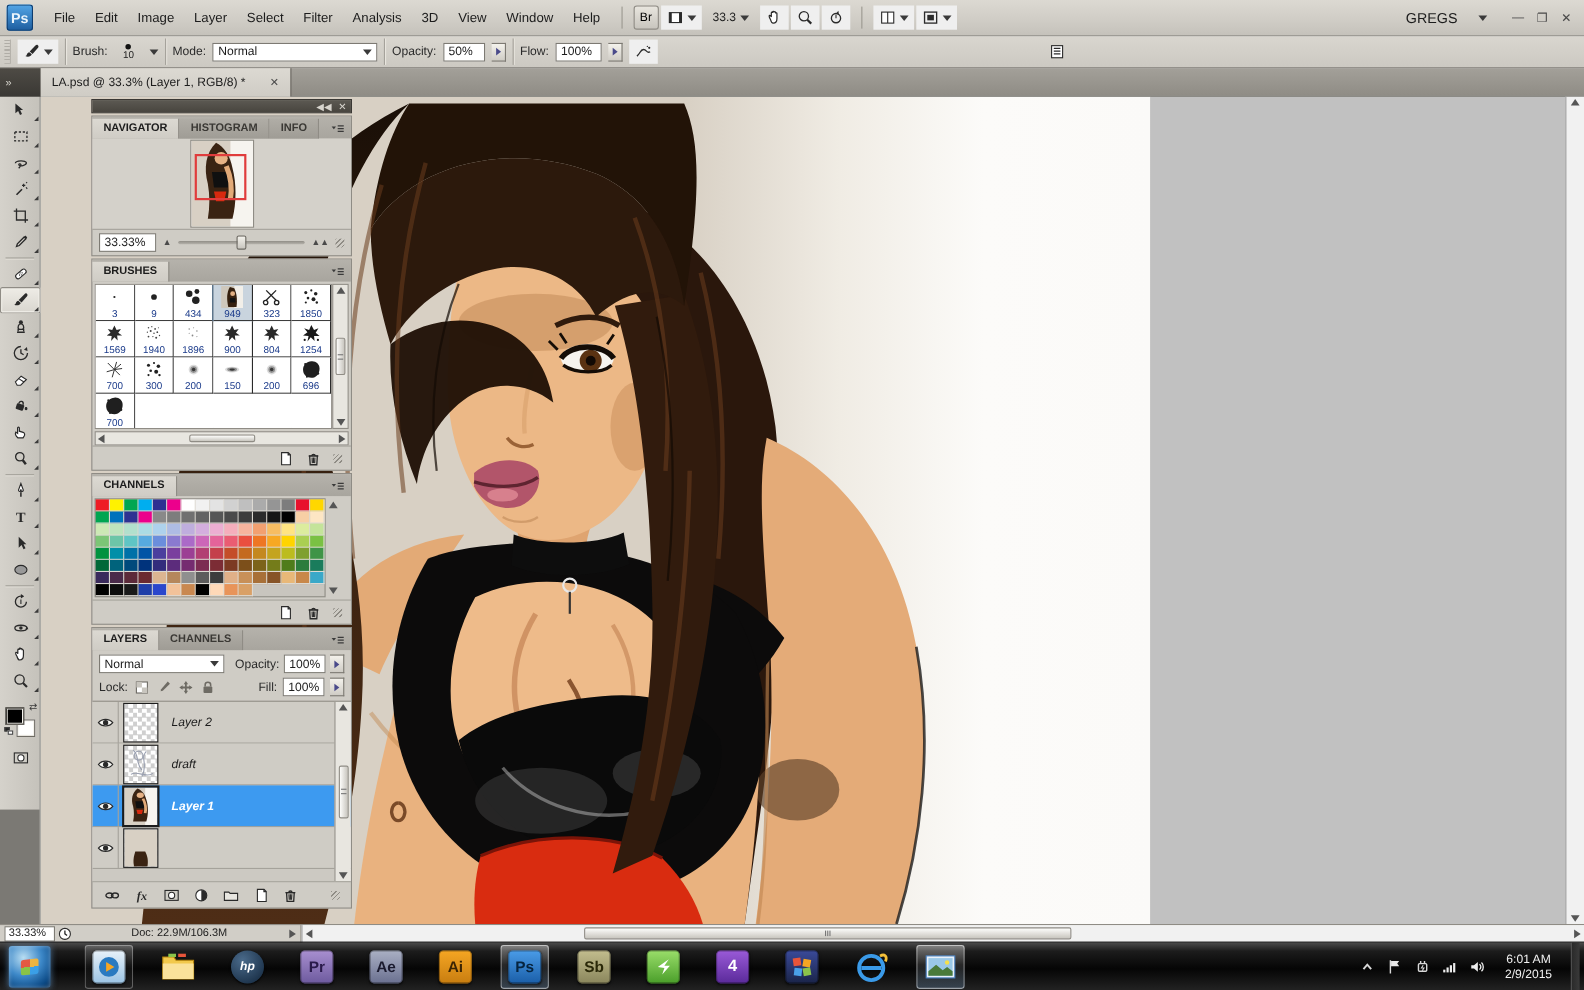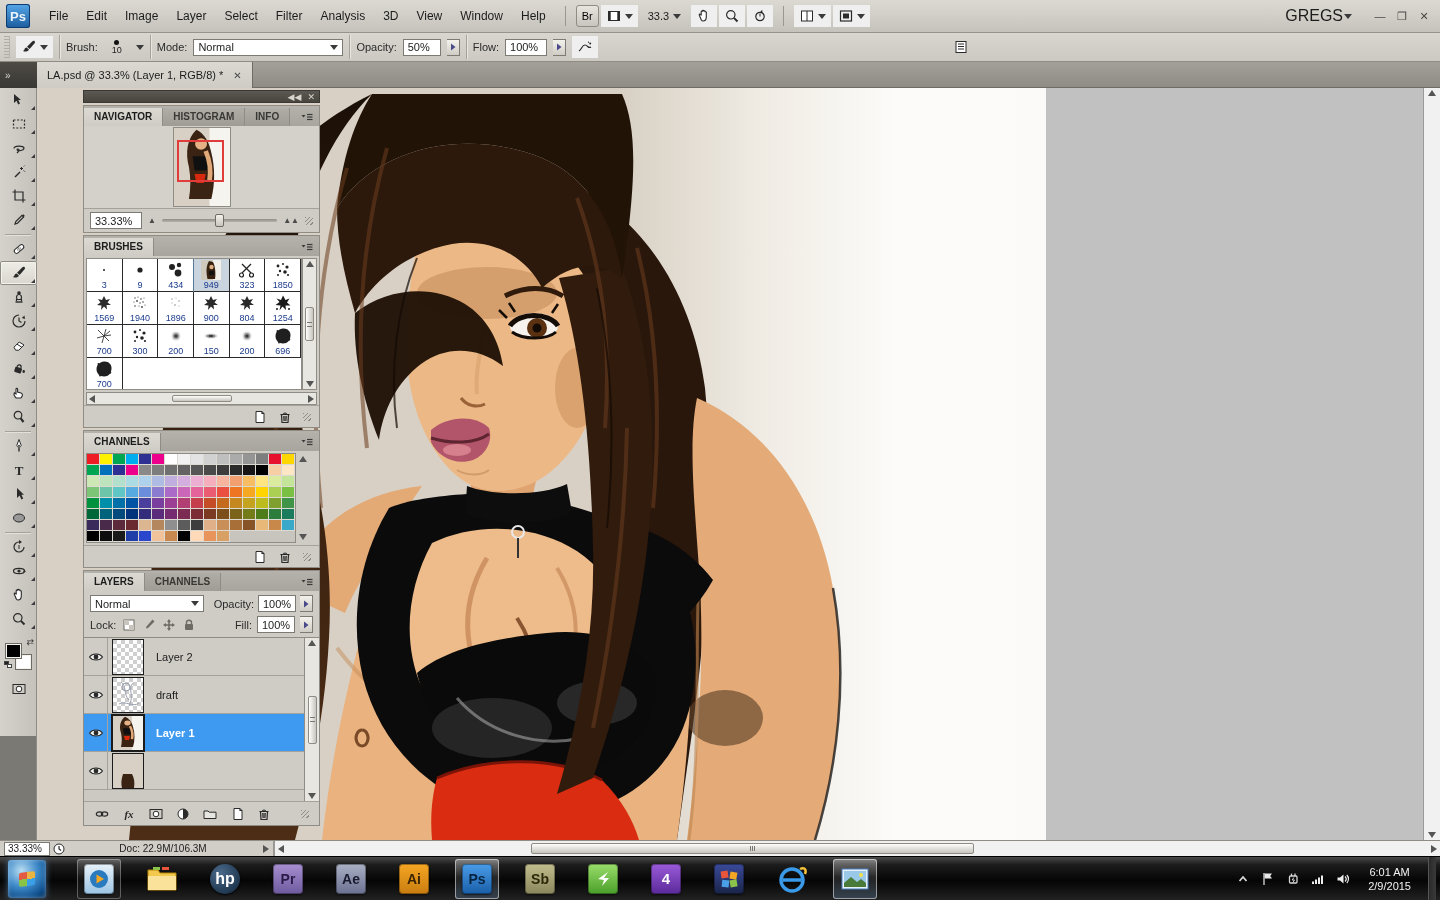--- a/index.html
+++ b/index.html
@@ -16,21 +16,21 @@
     display:flex; align-items:center; justify-content:center; box-shadow:inset 0 0 0 1px #0e3c6e; }
   .menus { list-style:none; display:flex; }
   .menus li { padding:8px 9px; cursor:default; }
   .appbar-sep { width:1px; height:20px; background:#9a978f; margin:0 8px; }
   .chrome-btn { display:flex; align-items:center; gap:3px; padding:2px 5px; border:1px solid #8f8c85;
     border-radius:3px; background:linear-gradient(#e8e5de,#c8c5be); height:22px; font-size:11px; }
   .flat-btn { display:flex; align-items:center; gap:3px; padding:2px 4px; height:22px; border:1px solid transparent; }
   .caret { width:0; height:0; border-left:4px solid transparent; border-right:4px solid transparent; border-top:5px solid #3a3a3a; display:inline-block; }
   .zoom-display { display:flex; align-items:center; gap:4px; padding:0 8px; font-size:11px; }
   .spacer { flex:1; }
-  .workspace { display:flex; align-items:center; gap:1px; padding:0 10px; font-size:16px; }
+  .workspace { display:flex; align-items:center; gap:19px; padding:0 10px; font-size:13px; }
   .win-controls { display:flex; gap:2px; margin-left:6px; }
   .win-btn { width:20px; height:18px; display:flex; align-items:center; justify-content:center; color:#4a4a4a; font-size:11px; }
 
   
   .optionsbar { position:absolute; left:0; top:33px; width:1440px; height:29px;
     background:linear-gradient(#d9d6cf,#ccc9c2); border-bottom:1px solid #8f8c85;
     display:flex; align-items:center; padding:0 4px; gap:6px; }
   .grip { width:6px; height:22px; background:repeating-linear-gradient(#b0ada6 0 1px, transparent 1px 3px); border-right:1px solid #b5b2ab; }
   .ob-sep { width:1px; height:24px; background:#a5a29b; box-shadow:1px 0 0 #e8e5de; }
   .ob-label { font-size:11px; color:#2a2a2a; }
@@ -41,21 +41,21 @@
   .spin-btn svg { display:block; }
   .mode-select { width:150px; justify-content:space-between; }
   .brush-preview { width:26px; height:24px; display:flex; flex-direction:column; align-items:center; justify-content:center; font-size:9px; line-height:9px; }
   .brush-preview .bp-dot { width:5px; height:5px; border-radius:50%; background:#111; margin-bottom:1px; }
 
   
   .tabbar { position:absolute; left:0; top:62px; width:1440px; height:26px;
     background:linear-gradient(#a3a099,#8f8c85); border-bottom:1px solid #6e6b64; display:flex; }
   .tb-collapse { width:37px; height:26px; background:linear-gradient(#4e4b45,#3a3834);
     color:#d8d5ce; display:flex; align-items:center; padding-left:5px; font-size:10px; letter-spacing:-1px; }
-  .doc-tab { margin-left:0; height:26px; padding:0 10px; display:flex; align-items:center; gap:10px;
+  .doc-tab { margin-left:0; height:26px; padding:0 10px; display:flex; align-items:center; gap:22px;
     background:linear-gradient(#dcd9d2,#cfccc5); border-right:1px solid #6e6b64; font-size:11px; }
   .tab-close { color:#4a4a4a; font-size:10px; }
 
   
   .main { position:absolute; left:0; top:88px; width:1440px; height:752px; }
 
   
   .toolbar { position:absolute; left:0; top:0; width:37px; height:752px;
     background:linear-gradient(90deg,#d5d2cb,#c5c2bb); border-right:1px solid #8f8c85; }
   .tool { width:37px; height:24px; display:flex; align-items:center; justify-content:center; position:relative; }
@@ -142,21 +142,21 @@
   .lock-icons { display:flex; gap:4px; align-items:center; }
   .layers-list { height:164px; overflow:hidden; border-top:1px solid #8f8c85; background:#ccc9c2; position:relative; }
   .layer-row { height:38px; display:flex; align-items:center; border-bottom:1px solid #a5a29b; background:#cfccc5; }
   .layer-row.selected { background:#3d9af0; }
   .layer-row.selected .layer-name { color:#fff; font-weight:bold; }
   .eye-cell { width:24px; height:38px; border-right:1px solid #a5a29b; display:flex; align-items:center; justify-content:center; }
   .thumb-cell { width:40px; display:flex; align-items:center; justify-content:center; }
   .layer-thumb { width:30px; height:34px; outline:1px solid #1c1c1c; position:relative; overflow:hidden; background:#fff; }
   .layer-row.selected .layer-thumb { outline:2px solid #1c1c1c; box-shadow:0 0 0 1px #fff inset; }
   .checker { background-image:conic-gradient(#fff 90deg,#cfcfcf 90deg 180deg,#fff 180deg 270deg,#cfcfcf 270deg); background-size:8px 8px; }
-  .layer-name { font-size:11px; padding-left:8px; }
+  .layer-name { font-size:11px; padding-left:8px;font-style:italic; }
   .layers-vscroll { position:absolute; right:0; top:0; bottom:0; width:15px; background:#e8e6e0; border-left:1px solid #8f8c85;
     display:flex; flex-direction:column; align-items:center; justify-content:space-between; padding:2px 0; }
   .layers-footer { height:24px; border-top:1px solid #a5a29b; display:flex; align-items:center; gap:11px; padding:0 10px; }
   .layers-footer .corner-grip { margin-left:auto; }
 
   
   .statusrow { position:absolute; left:0; top:840px; width:1440px; height:16px; background:#d1cec7;
     border-top:1px solid #8f8c85; display:flex; align-items:center; font-size:10px; }
   .status-zoom { width:46px; height:14px; background:#fff; border:1px solid #7d7a73; margin-left:4px;
     display:flex; align-items:center; padding:0 3px; }
@@ -1337,21 +1337,21 @@
         </div>
         <div class="task-btn">
           <svg width="30" height="26" viewBox="0 0 30 26">
             <path d="M1 4 L11 4 L13 7 L29 7 L29 24 L1 24 Z" fill="#f2c94c" stroke="#b8860b"></path>
             <path d="M1 10 L29 10 L29 24 L1 24 Z" fill="#fae29a"></path>
             <rect x="6" y="1" width="7" height="3" fill="#8bc34a"></rect>
             <rect x="15" y="1" width="7" height="3" fill="#e8553a"></rect>
           </svg>
         </div>
         <div class="task-btn">
-          <div style="width:30px;height:30px;border-radius:50%;background:radial-gradient(circle at 35% 30%,#4a6a8a,#10243a);display:flex;align-items:center;justify-content:center;color:#fff;font-weight:bold;font-size:16px;box-shadow:0 1px 2px #000">hp</div>
+          <div style="width:30px;height:30px;border-radius:50%;background:radial-gradient(circle at 35% 30%,#4a6a8a,#10243a);display:flex;align-items:center;justify-content:center;color:#fff;font-style:italic;font-weight:bold;font-size:11px;box-shadow:0 1px 2px #000">hp</div>
         </div>
         <div class="task-btn">
           <div class="app-sq" style="background:linear-gradient(#a88fd0,#6d5a9e);color:#2a1a4a">Pr</div>
         </div>
         <div class="task-btn">
           <div class="app-sq" style="background:linear-gradient(#aab0c4,#6a7090);color:#1a1a2e">Ae</div>
         </div>
         <div class="task-btn">
           <div class="app-sq" style="background:linear-gradient(#f5a623,#c87d10);color:#3a2404">Ai</div>
         </div>

